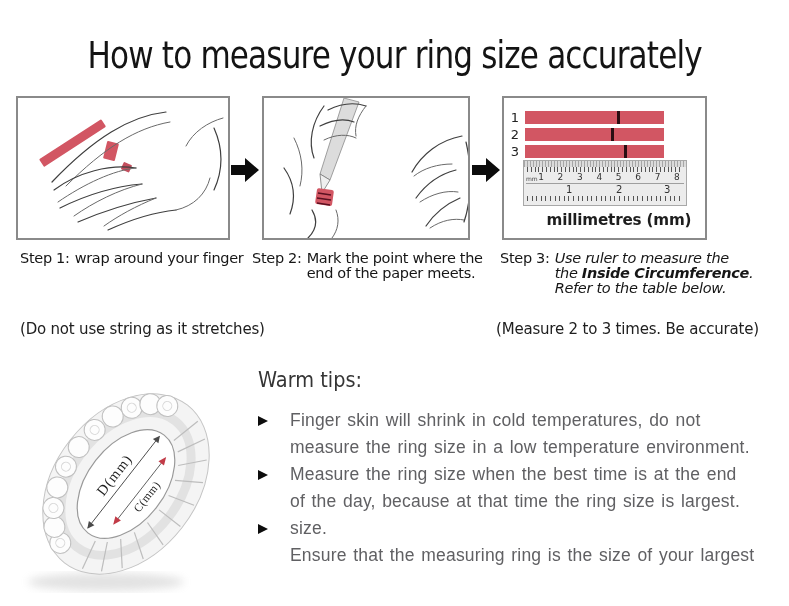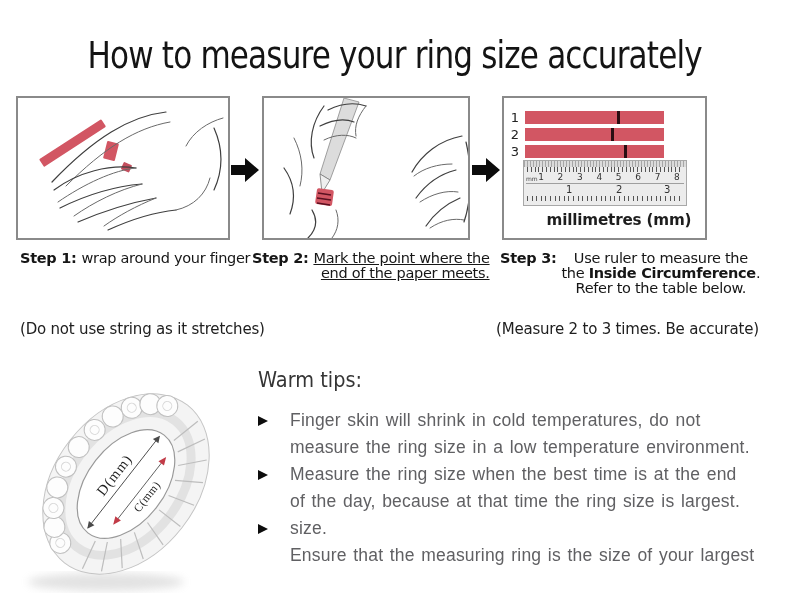--- a/index.html
+++ b/index.html
@@ -36,24 +36,24 @@
   .ruler .inchnums{position:relative;height:12px;font-size:10px;color:#333;}
   .ruler .inchnums span{position:absolute;top:0;line-height:12px;}
   .ruler .in1{left:42px;} .ruler .in2{left:92px;} .ruler .in3{left:140px;}
   .ruler .inchticks{height:5px;background:repeating-linear-gradient(90deg,#555 0 1px,transparent 1px 4.6px);margin:0 3px;}
   .unitcaption{position:absolute;left:32px;top:112px;width:166px;text-align:center;
                font-size:16px;font-weight:600;letter-spacing:-.2px;color:#1d1d1d;
                transform:scaleX(.95);transform-origin:center;}
 
   
   .caption{position:absolute;top:251px;display:flex;gap:5px;font-size:14.5px;line-height:15px;letter-spacing:-.3px;color:#161616;}
-  .caption .lbl{font-weight:700;white-space:nowrap;}
+  .caption .lbl{font-weight:400;white-space:nowrap;}
   .cap1{left:20px;} .cap1 .lines div:nth-child(2){padding-left:3px;margin-top:42px;}
-  .cap2{left:252px;} .cap2 .lines{text-align:right;text-decoration:underline;}
-  .cap3{left:500px;} .cap3 .lines{text-align:center;}
+  .cap2{left:252px;} .cap2 .lines{text-align:left;}
+  .cap3{left:500px;} .cap3 .lines{text-align:left;font-style:italic;}
   .caption .lines div{white-space:nowrap;}
   .caption b{font-weight:700;}
 
   .note{position:absolute;top:320px;font-size:15px;letter-spacing:-.2px;color:#202020;white-space:nowrap;}
   .note-left{left:20px;} .note-right{left:496px;}
 
   
   .ringwrap{position:absolute;left:2px;top:372px;width:252px;height:232px;}
   .ringwrap svg{display:block;width:100%;height:100%;}
 

